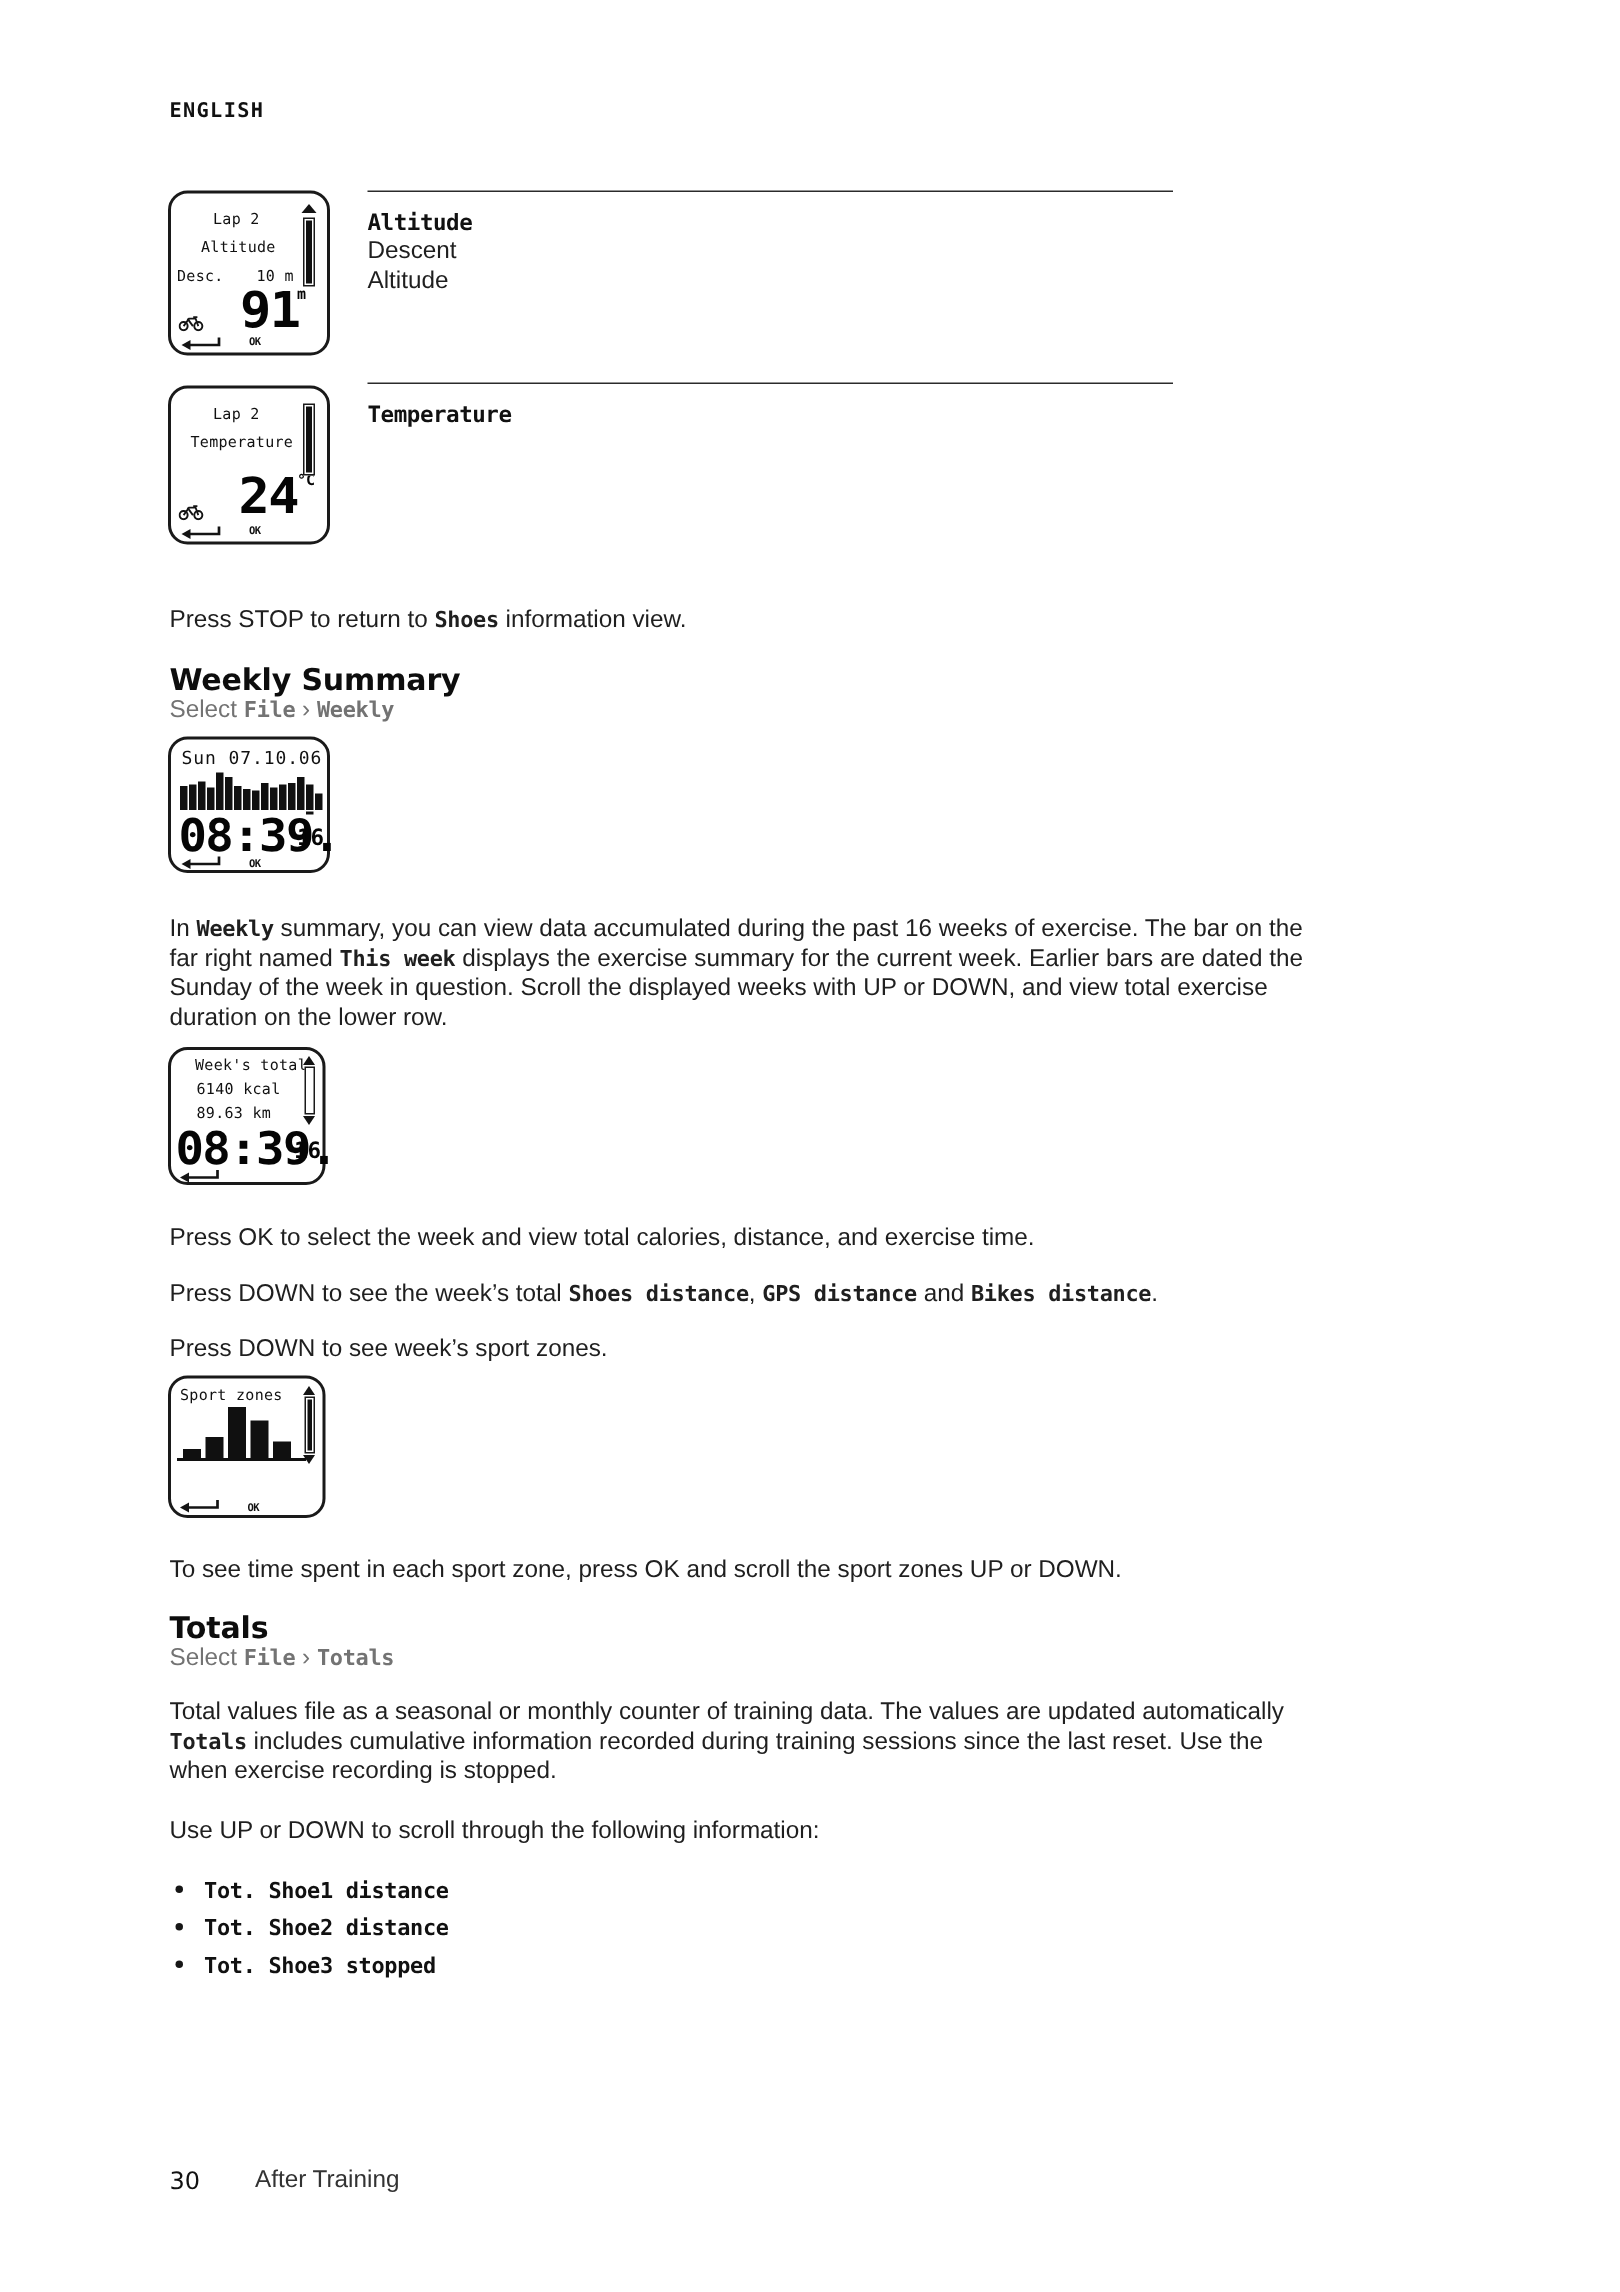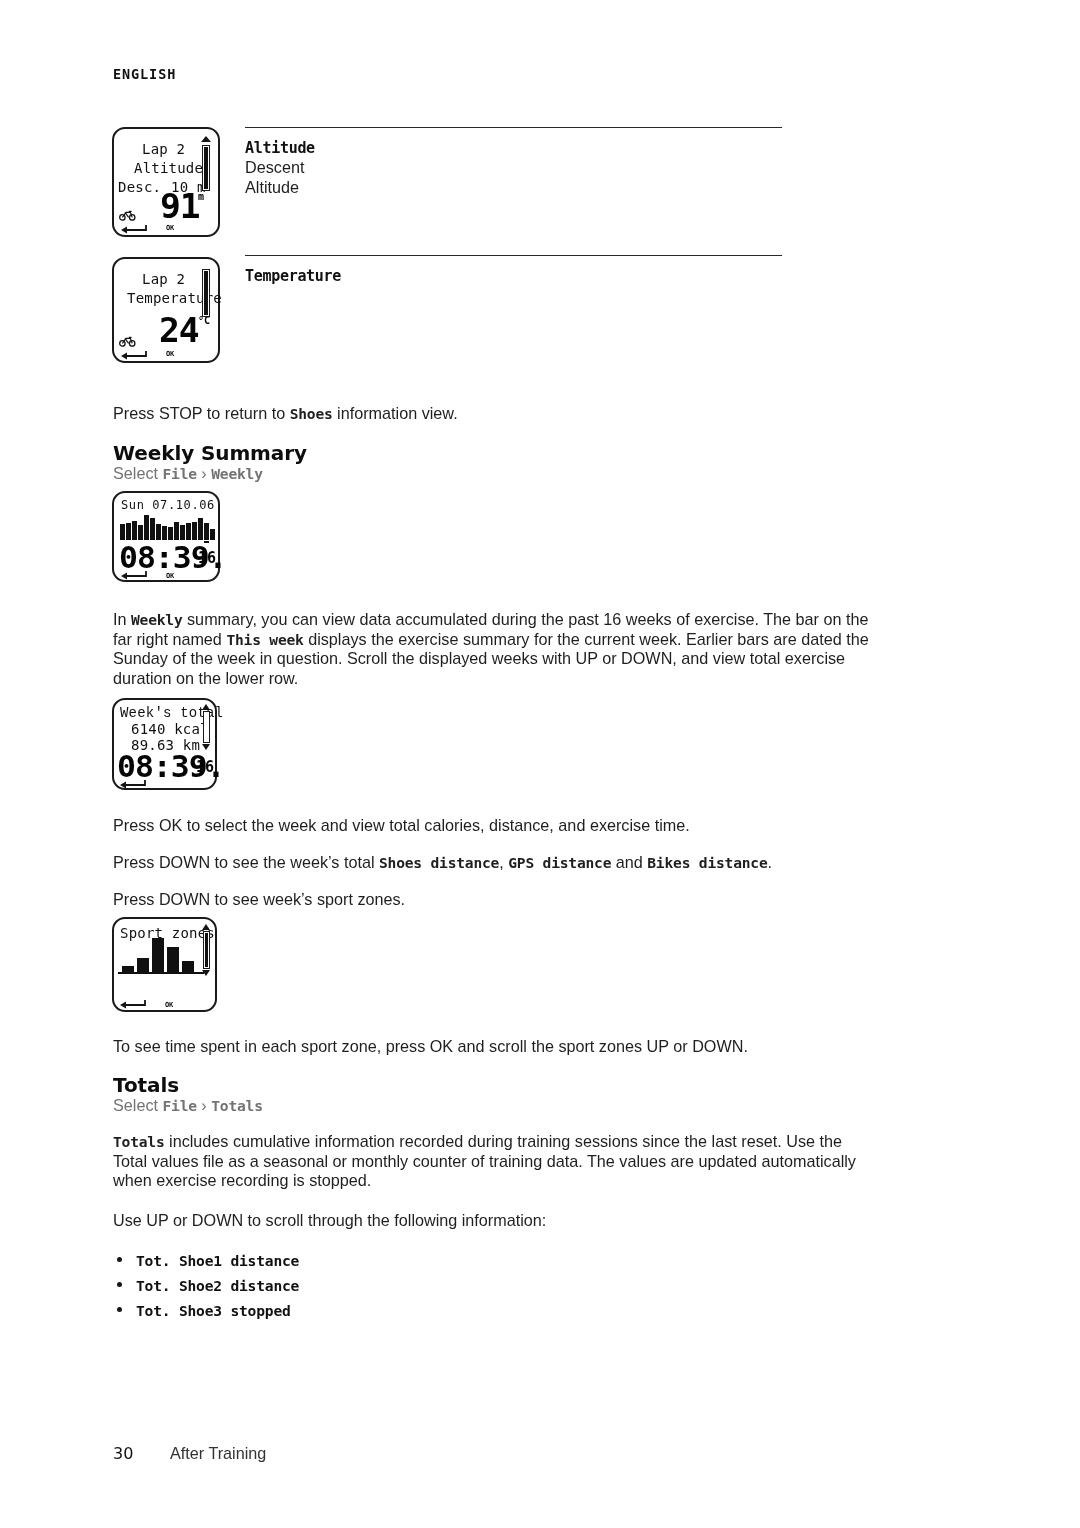--- a/index.html
+++ b/index.html
@@ -93,21 +93,21 @@
     border-radius: 13px;
     background: #ffffff;
   }
   .lcd-inner {
     position: absolute;
     left: 0; top: 0; right: 0; bottom: 0;
   }
   .lcd-text {
     position: absolute;
     font-family: "DejaVu Sans Mono", monospace;
-    font-size: 14px;
+    font-size: 10px;
     letter-spacing: 0.2px;
     color: #111;
     white-space: nowrap;
   }
   .lcd-big {
     position: absolute;
     font-family: "DejaVu Sans Mono", monospace;
     font-weight: bold;
     font-size: 33px;
     letter-spacing: -1px;
@@ -307,21 +307,21 @@
 
   <div class="body-text" style="left:113px; top:610px; width:800px;">
     <div><span>In </span><span class="mono-b">Weekly</span><span> summary, you can view data accumulated during the past 16 weeks of exercise. The bar on the</span></div>
     <div><span>far right named </span><span class="mono-b">This week</span><span> displays the exercise summary for the current week. Earlier bars are dated the</span></div>
     <div>Sunday of the week in question. Scroll the displayed weeks with UP or DOWN, and view total exercise</div>
     <div>duration on the lower row.</div>
   </div>
 
   <div class="lcd" style="left:112px; top:698px; width:105px; height:92px;">
     <div class="lcd-inner">
-      <div class="lcd-text" style="left:6px; top:5px;font-family:Liberation Mono, monospace;">Week's total</div>
+      <div class="lcd-text" style="left:16px; top:5px;">Week's total</div>
       <div class="lcd-text" style="left:17px; top:21px;">6140 kcal</div>
       <div class="lcd-text" style="left:17px; top:37px;">89.63 km</div>
 
       <div style="position:absolute; left:88px; top:4px; width:0; height:0; border-left:4.5px solid transparent; border-right:4.5px solid transparent; border-bottom:6px solid #141414;"></div>
       <div class="scroll-track" style="left:89px; top:11px; width:7px; height:32px;"></div>
       <div style="position:absolute; left:88px; top:44px; width:0; height:0; border-left:4.5px solid transparent; border-right:4.5px solid transparent; border-top:6px solid #141414;"></div>
 
       <div class="lcd-big" style="left:3px; top:49px; font-size:30px;">08:39.</div>
       <div style="position:absolute; left:82px; top:58px; font-family:'DejaVu Sans Mono', monospace; font-weight:bold; font-size:15px; color:#050505;">16</div>
 
@@ -368,22 +368,22 @@
 
   <div class="body-text" style="left:113px; top:1037px; width:820px;">To see time spent in each sport zone, press OK and scroll the sport zones UP or DOWN.</div>
 
   <h2 class="h-section" style="left:113px; top:1073px; margin:0;">Totals</h2>
 
   <div class="sub-select" style="left:113px; top:1096px;">
     <span>Select </span><span class="mono-b">File</span><span> › </span><span class="mono-b">Totals</span>
   </div>
 
   <div class="body-text" style="left:113px; top:1132px; width:830px;">
+    <div>Total values file as a seasonal or monthly counter of training data. The values are updated automatically</div>
     <div><span class="mono-b">Totals</span><span> includes cumulative information recorded during training sessions since the last reset. Use the</span></div>
-    <div>Total values file as a seasonal or monthly counter of training data. The values are updated automatically</div>
     <div>when exercise recording is stopped.</div>
   </div>
 
   <div class="body-text" style="left:113px; top:1211px; width:800px;">Use UP or DOWN to scroll through the following information:</div>
 
   <div class="bullet-dot" style="left:117px; top:1257px;"></div>
   <div class="bullet-row" style="left:136px; top:1252px;">Tot. Shoe1 distance</div>
 
   <div class="bullet-dot" style="left:117px; top:1282px;"></div>
   <div class="bullet-row" style="left:136px; top:1277px;">Tot. Shoe2 distance</div>

